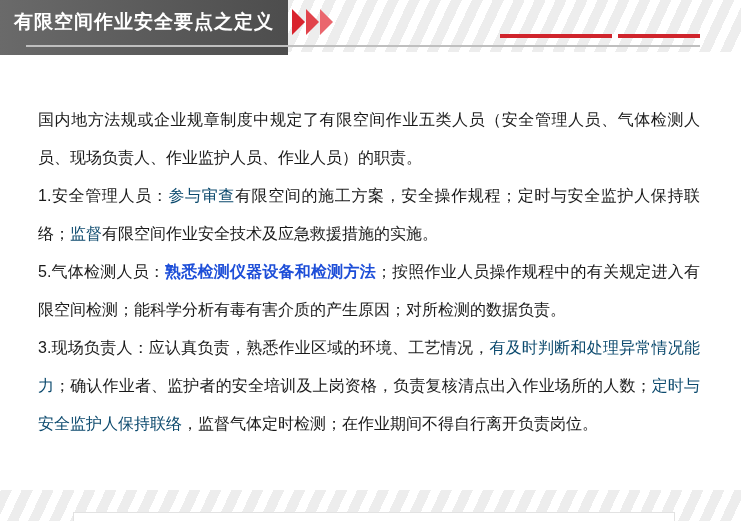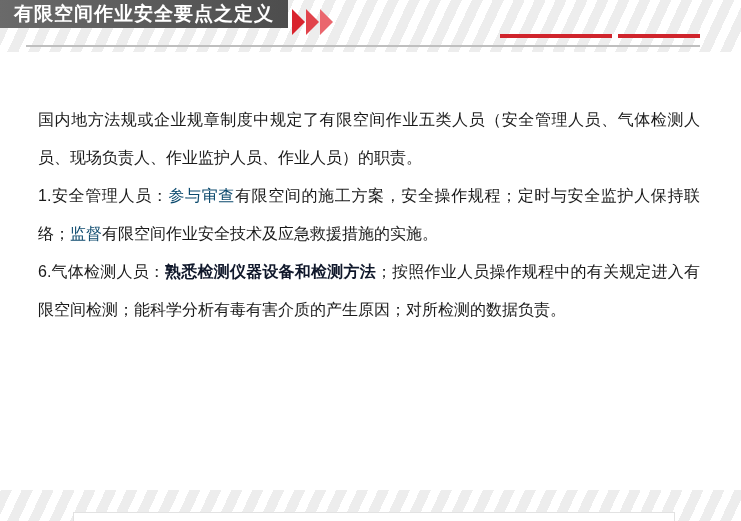--- a/index.html
+++ b/index.html
@@ -43,22 +43,22 @@
     position: absolute;
     top: 0;
     left: 0;
     width: 741px;
     height: 52px;
   }
   #title-block {
     position: absolute;
     left: 0;
     top: 0;
-    height: 28px;
-    padding: 0 14px 0 14px;
+    height: 43px;
+    padding: 0 14px 12px 14px;
     display: flex;
     align-items: center;
     background: #5a5a5a;
     background-image: linear-gradient(to right, #6a6a6a 0%, #4d4d4d 100%);
   }
   #page-title {
     color: #ffffff;
     font-size: 19px;
     font-weight: bold;
     letter-spacing: 1px;
@@ -116,21 +116,21 @@
     font-size: 16px;
     line-height: 38px;
     color: #1a1a1a;
     text-align: justify;
   }
   #content p {
     margin: 0;
   }
   .bold { font-weight: normal; }
   .red { color: #0c4a6e; }
-  .red-b { color: #0f172a; font-weight: bold; }
+  .red-b { color: #1d4ed8; font-weight: bold; }
 
   
   #bottom-card {
     position: absolute;
     left: 73px;
     top: 512px;
     width: 600px;
     height: 9px;
     background: #ffffff;
     border: 1px solid #e2e2e2;
@@ -158,17 +158,20 @@
 </div>
 
 <div id="content">
   <p>
     <span>国内地方法规或企业规章制度中规定了有限空间作业五类人员（安全管理人员、气体检测人员、现场负责人、作业监护人员、作业人员）的职责。</span>
   </p>
   <p>
     <span class="bold">1.安全管理人员</span><span>：</span><span class="red">参与审查</span><span>有限空间的施工方案，安全操作规程；定时与安全监护人保持联络；</span><span class="red">监督</span><span>有限空间作业安全技术及应急救援措施的实施。</span>
   </p>
   <p>
-    <span class="bold">6.气体检测人员</span><span>：</span><span class="red-b">熟悉检测仪器设备和检测方法</span><span>；按照作业人员操作规程中的有关规定进入有限空间检测；能科学分析有毒有害介质的产生原因；对所检测的数据负责。</span>
+    <span class="bold">5.气体检测人员</span><span>：</span><span class="red-b">熟悉检测仪器设备和检测方法</span><span>；按照作业人员操作规程中的有关规定进入有限空间检测；能科学分析有毒有害介质的产生原因；对所检测的数据负责。</span>
+  </p>
+  <p>
+    <span class="bold">3.现场负责人</span><span>：应认真负责，熟悉作业区域的环境、工艺情况，</span><span class="red">有及时判断和处理异常情况能力</span><span>；确认作业者、监护者的安全培训及上岗资格，负责复核清点出入作业场所的人数；</span><span class="red">定时与安全监护人保持联络</span><span>，监督气体定时检测；在作业期间不得自行离开负责岗位。</span>
   </p>
 </div>
 
 <div id="bottom-card"></div>
 
 </body></html>

